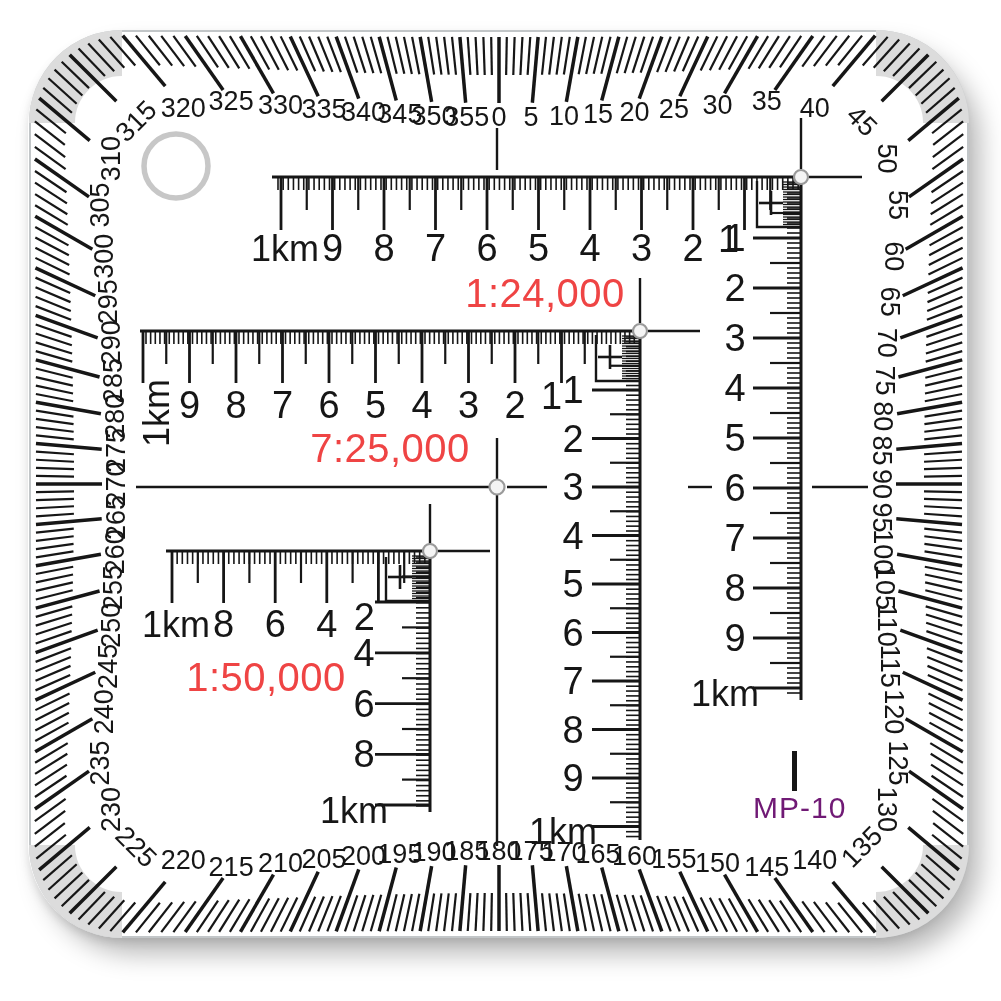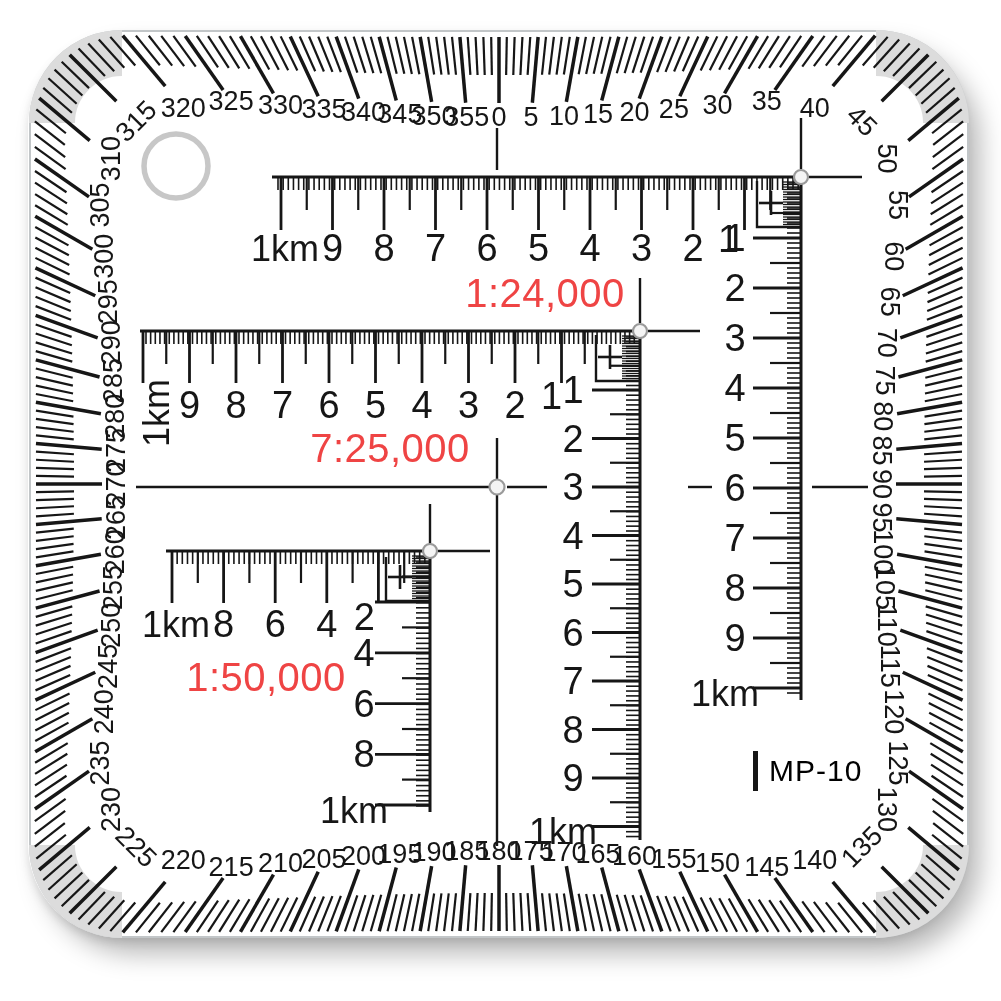--- a/index.html
+++ b/index.html
@@ -3,22 +3,22 @@
 <meta charset="utf-8">
 <style>
   html,body{margin:0;padding:0;background:#ffffff;}
   .stage{position:relative;width:1001px;height:1001px;background:#ffffff;overflow:hidden;
          font-family:"Liberation Sans","DejaVu Sans",sans-serif;}
   .plate-shadow{position:absolute;left:28px;top:32px;width:938px;height:906px;border-radius:94px;
          box-shadow:14px 16px 26px rgba(0,0,0,0.28), 0 4px 10px rgba(0,0,0,0.10);}
   svg{position:absolute;left:0;top:0;}
   .scale-label{position:absolute;transform:translate(-50%,-50%);
          font-size:40px;color:#ef4444;letter-spacing:0.5px;white-space:nowrap;}
-  .model-label{position:absolute;display:flex;align-items:center;color:#000000;
-         font-size:30px;letter-spacing:1px;white-space:nowrap;}
+  .model-label{position:absolute;display:flex;align-items:center;color:#701a75;
+         font-size:30px;letter-spacing:1px;white-space:nowrap;flex-direction:column;}
   .model-bar{display:inline-block;width:5px;height:40px;background:#161616;margin-right:11px;}
 </style>
 </head>
 <body>
 
 <div class="stage">
   <div class="plate-shadow"></div>
   <svg id="psvg" width="1001" height="1001" viewBox="0 0 1001 1001">
       <g>
         <rect x="30" y="31" width="938" height="906" rx="92" ry="92" fill="#ffffff" stroke="#c2c6c8" stroke-width="2"></rect>

